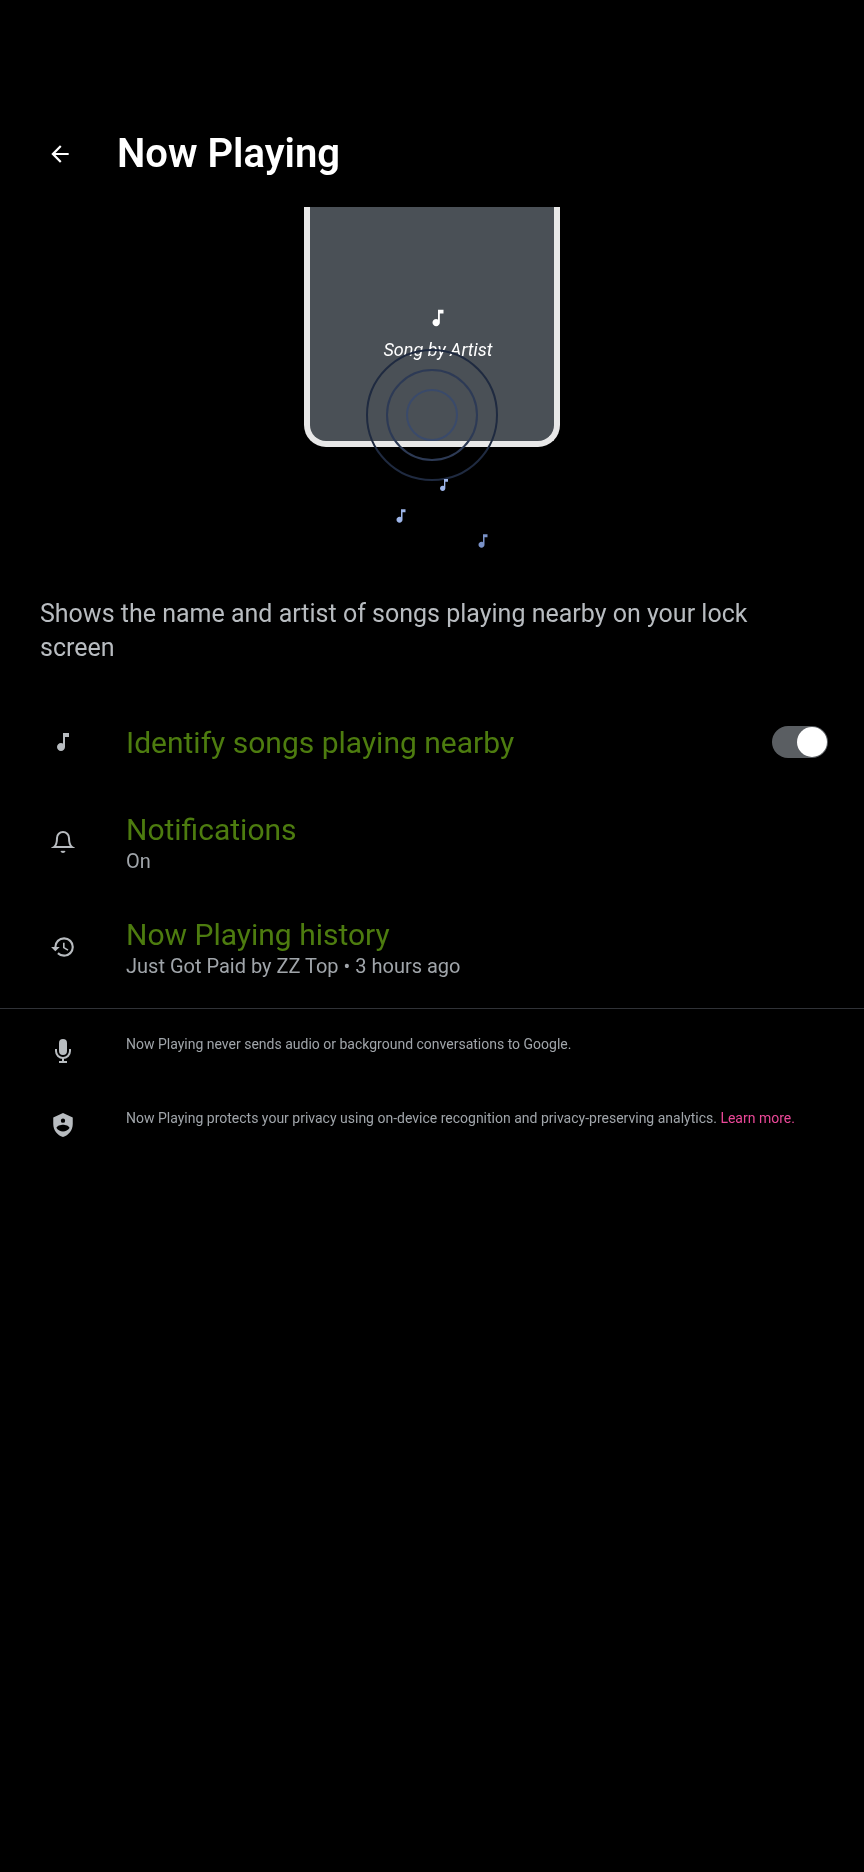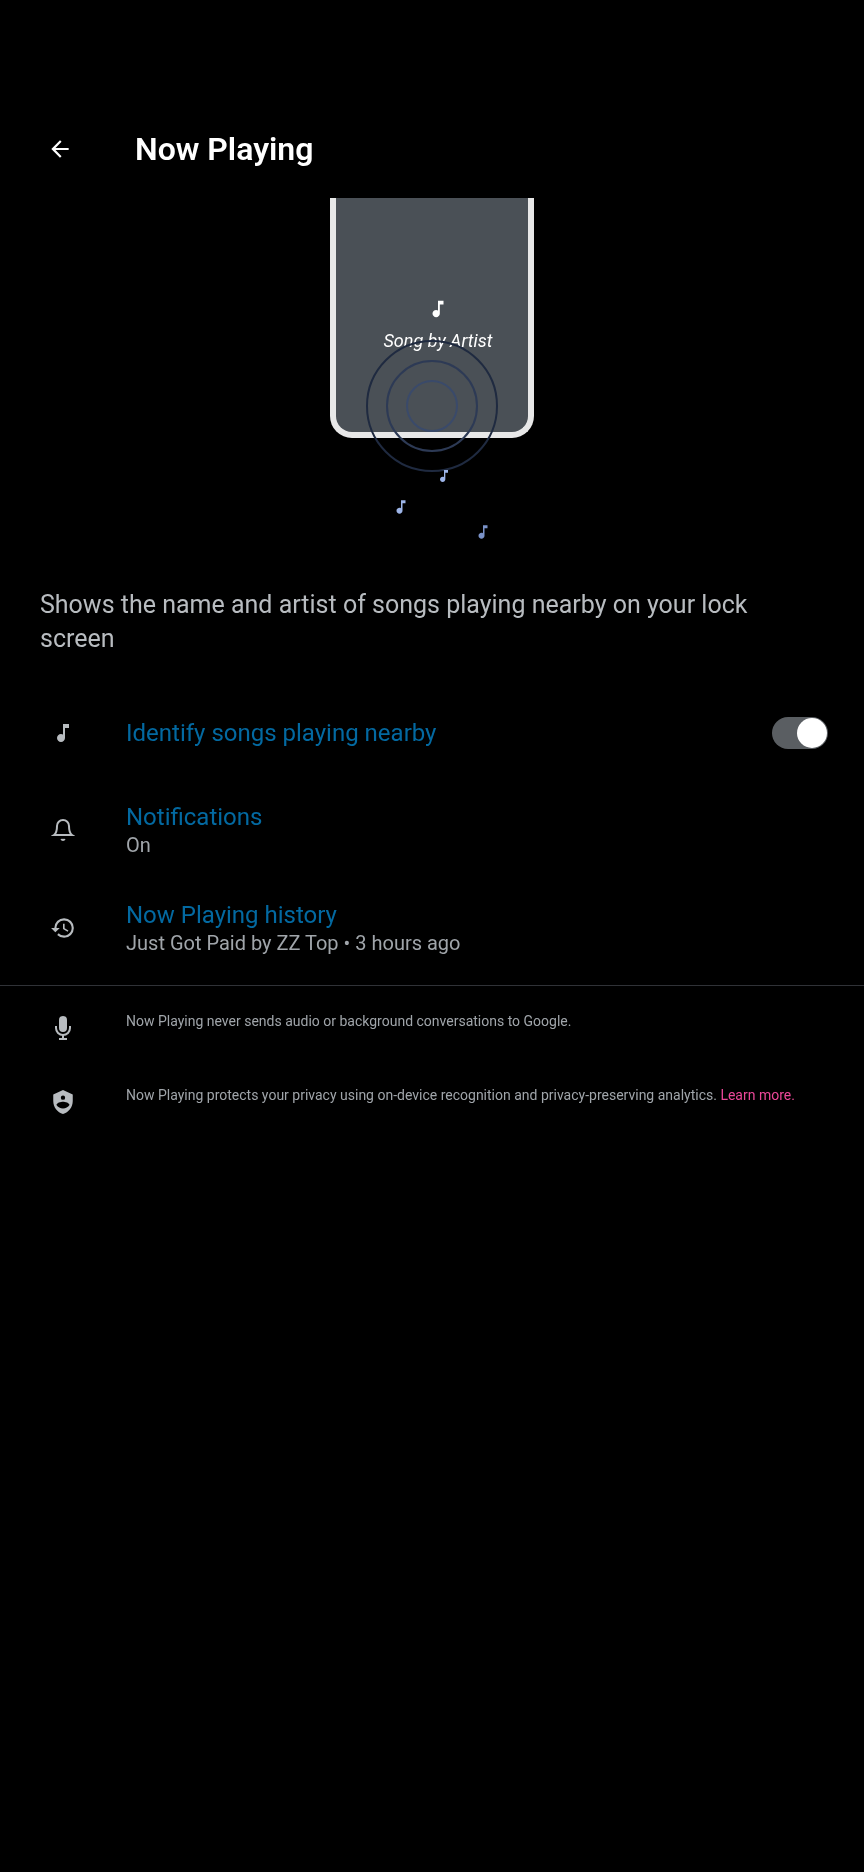--- a/index.html
+++ b/index.html
@@ -21,33 +21,33 @@
       padding: 130px 30px 30px 30px;
     }
     .back-btn {
       width: 60px;
       display: flex;
       align-items: center;
       justify-content: center;
       cursor: pointer;
     }
     .page-title {
-      margin-left: 45px;
-      font-size: 32px;
+      margin-left: 27px;
+      font-size: 40px;
       font-weight: 600;
     }
     .illustration-area {
       position: relative;
       height: 350px;
       display: flex;
       justify-content: center;
       align-items: flex-start;
     }
     .phone-frame {
-      width: 204px;
+      width: 256px;
       height: 240px;
       border: 6px solid #e8e8e8;
       border-top: none;
       border-radius: 0 0 22px 22px;
       background: #4a5056;
       display: flex;
       flex-direction: column;
       align-items: center;
       justify-content: center;
       position: relative;
@@ -94,22 +94,22 @@
       width: 66px;
       display: flex;
       align-items: center;
       justify-content: center;
     }
     .text-col {
       flex: 1;
       padding-left: 30px;
     }
     .setting-title {
-      font-size: 24px;
-      color: #0369a1;
+      font-size: 30px;
+      color: #4d7c0f;
     }
     .setting-subtitle {
       font-size: 20px;
       color: #a0a5aa;
       margin-top: 2px;
     }
     .toggle {
       width: 56px;
       height: 32px;
       background: #5a5e62;

